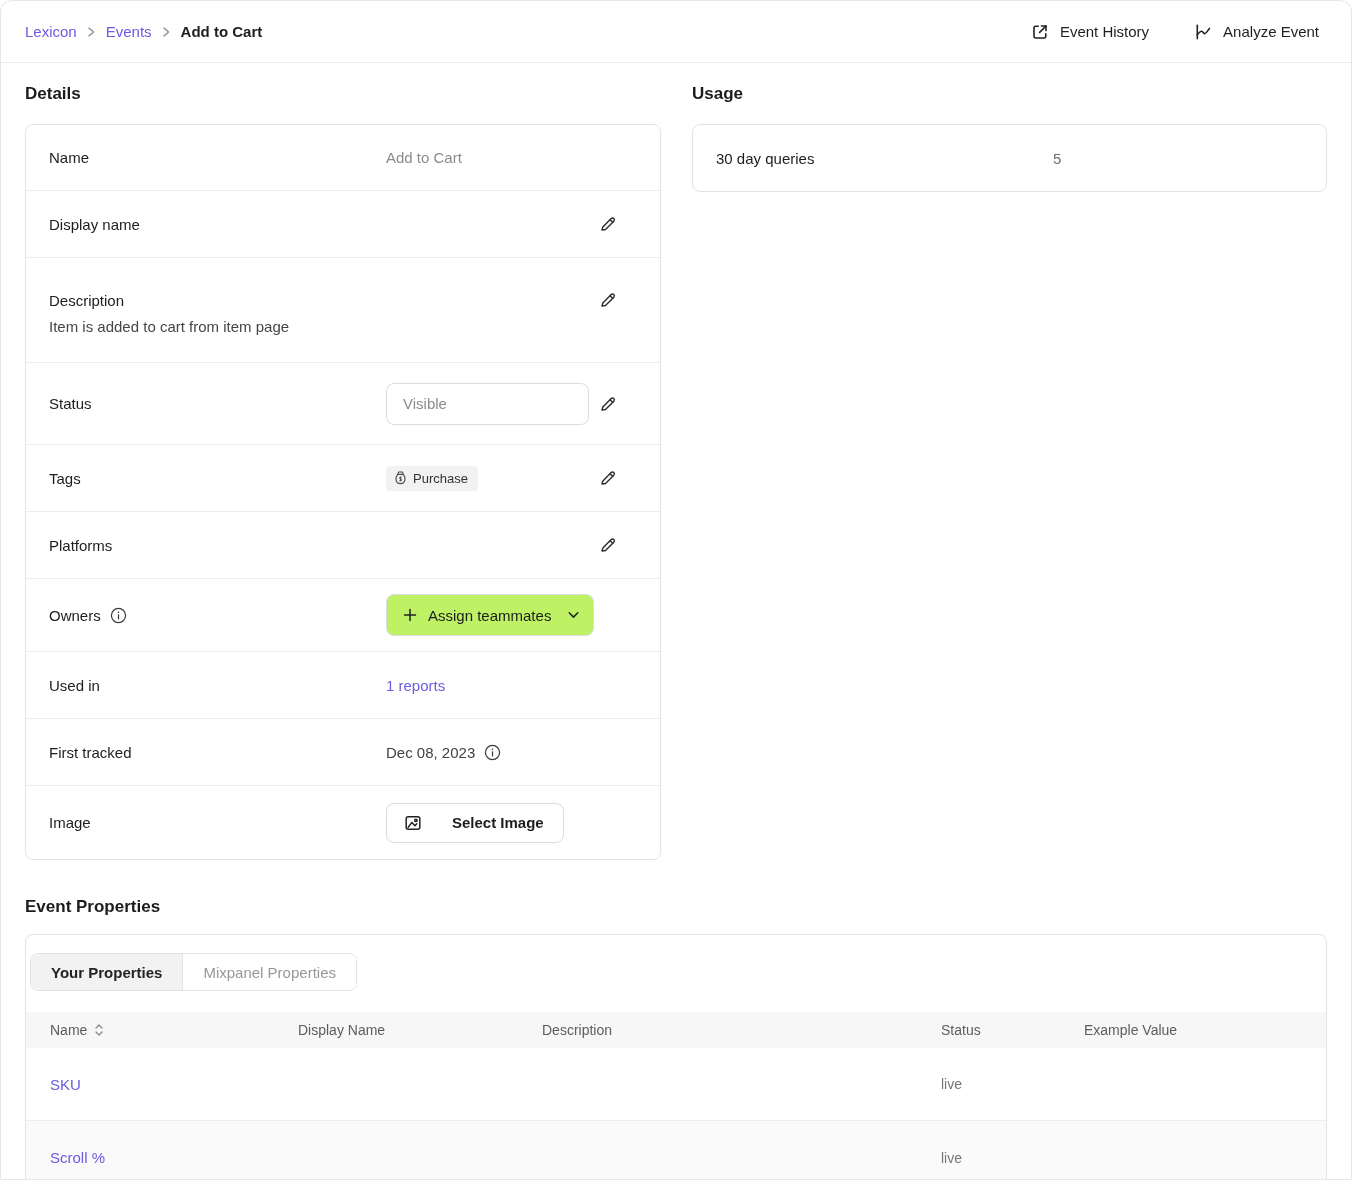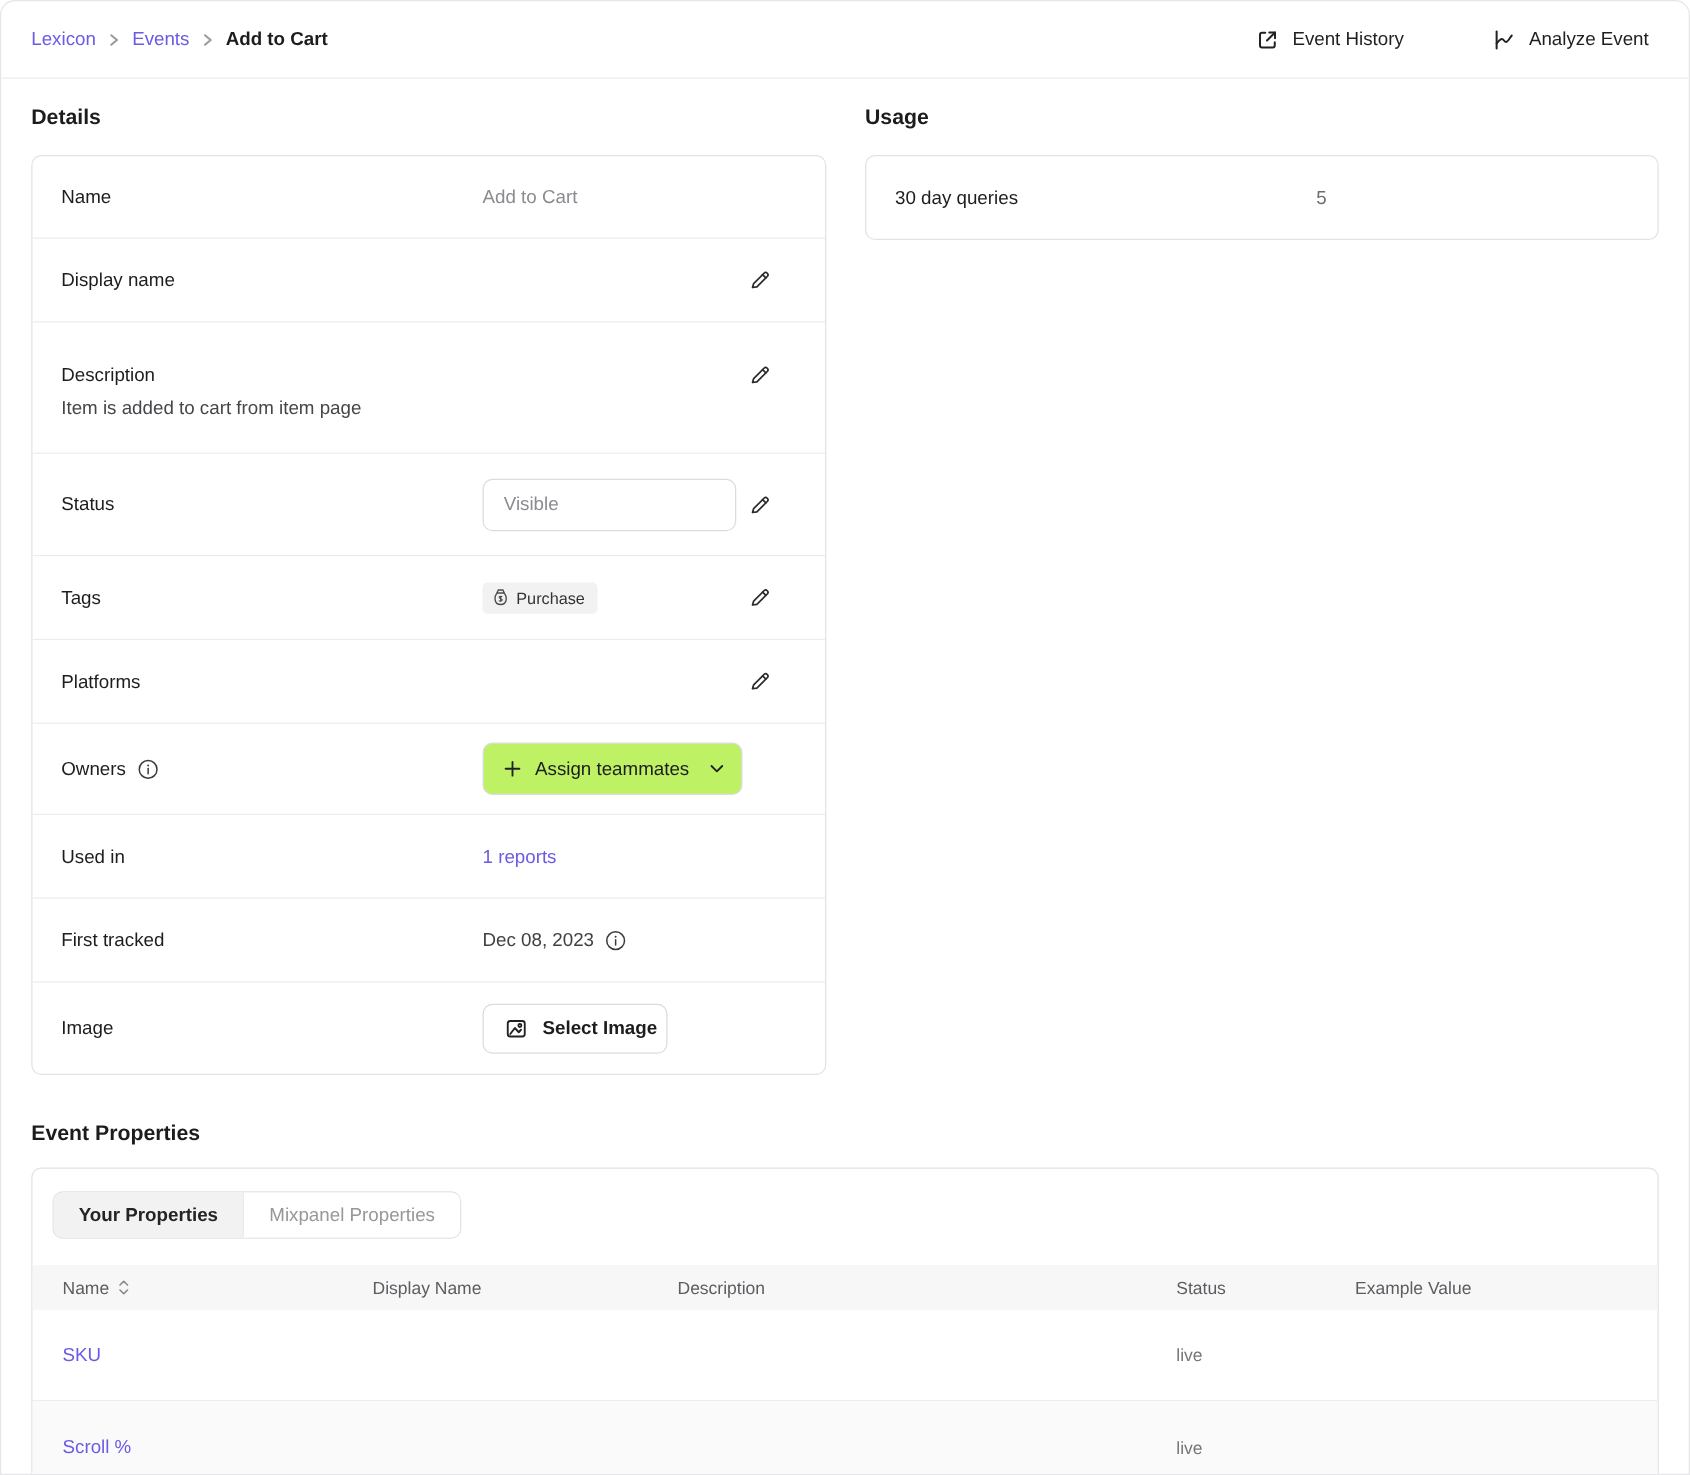--- a/index.html
+++ b/index.html
@@ -11,21 +11,21 @@
   .page { position:absolute; inset:0; background:#fff; border:1px solid #e6e6e8;
           border-radius:12px 12px 0 0; overflow:hidden; }
 
   
   .topbar { height:62px; display:flex; align-items:center; justify-content:space-between;
             padding:0 32px 0 24px; border-bottom:1px solid #ececee; }
   .crumbs { display:flex; align-items:center; gap:10px; font-size:15px; }
   .crumb-link { color:var(--accent); font-weight:500; cursor:pointer; }
   .crumb-current { color:#1d1d1f; font-weight:700; }
   .crumb-sep { display:flex; align-items:center; }
-  .top-actions { display:flex; align-items:center; gap:70px; }
+  .top-actions { display:flex; align-items:center; gap:44px; }
   .top-btn { display:flex; align-items:center; gap:10px; font-size:15px; font-weight:500;
              color:#1f1f22; cursor:pointer; background:none; border:none;
              font-family:inherit; }
 
   
   .main { padding:0 24px; }
   .cols { display:flex; gap:31px; align-items:flex-start; }
   .col-left { width:636px; flex:none; }
   .col-right { flex:1; }
   .section-h { font-size:17px; font-weight:700; color:#1c1c1e; margin-top:20px; line-height:22px; }
@@ -57,31 +57,31 @@
           padding:5px 10px 5px 8px; font-size:13px; color:#333336; }
 
   .assign-btn { height:42px; display:flex; align-items:center; gap:10px; padding:0 14px 0 15px;
                 border:1px solid var(--ctl-border); border-radius:8px; background:#bef264;
                 font-family:inherit; font-size:15px; font-weight:500; color:#1d1d1f; cursor:pointer; }
   .assign-btn .chev { margin-left:7px; }
 
   .link { color:var(--accent); font-size:15px; cursor:pointer; text-decoration:none; font-weight:400; }
   .date-val { font-size:15px; color:#414144; display:flex; align-items:center; gap:9px; }
 
-  .img-btn { height:40px; display:flex; align-items:center; gap:11px; padding:0 7px 0 16px;
+  .img-btn { height:40px; display:flex; align-items:center; gap:29px; padding:0 19px 0 16px;
              border:1px solid var(--ctl-border); border-radius:8px; background:#fff;
              font-family:inherit; font-size:15px; font-weight:700; color:#1d1d1f; cursor:pointer; }
 
   
   .uvalue { font-size:15px; color:var(--mid-gray); }
 
   
   .props-card { margin-top:16px; border:1px solid var(--border); border-radius:8px;
                 background:#fff; padding-top:18px; height:380px; overflow:hidden; }
-  .tabs { display:inline-flex; margin-left:16px; border:1px solid var(--border);
+  .tabs { display:inline-flex; margin-left:4px; border:1px solid var(--border);
           border-radius:8px; overflow:hidden; }
   .tab { height:36px; display:flex; align-items:center; padding:0 20px; font-size:15px;
          cursor:pointer; background:#fff; border:none; font-family:inherit; }
   .tab.active { background:#f2f2f3; color:#242427; font-weight:700; }
   .tab.inactive { color:#97979c; font-weight:500; border-left:1px solid var(--border); }
 
   .ptable { margin-top:21px; }
   .prow { display:grid; grid-template-columns:248px 244px 399px 143px 1fr;
           align-items:center; padding-left:24px; }
   .phead { height:36px; background:#f7f7f8; font-size:14px; font-weight:500; color:var(--th-gray); }

